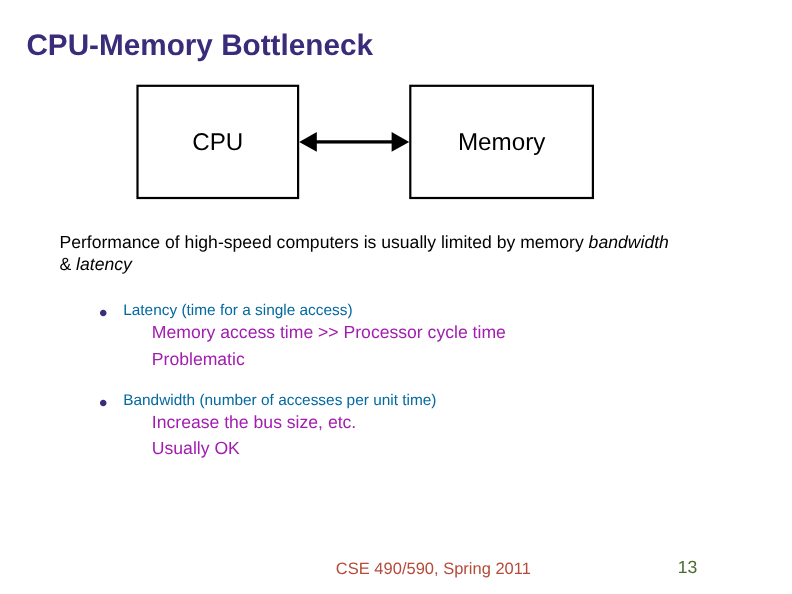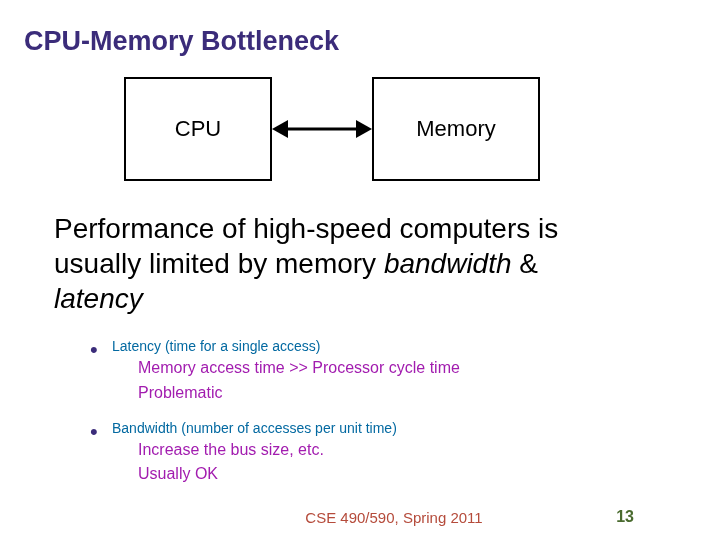--- a/index.html
+++ b/index.html
@@ -81,21 +81,21 @@
     position: absolute;
     right: 0;
     top: 50%;
     transform: translateY(-50%);
     width: 0; height: 0;
     border-top: 9px solid transparent;
     border-bottom: 9px solid transparent;
     border-left: 16px solid #000;
   }
   .body-text {
-    font-size: 28px;
+    font-size: 16px;
     line-height: 1.25;
     color: #000;
     margin: 0 30px 22px 30px;
   }
   .body-text .em { font-style: italic; }
   ul.bullets {
     list-style: none;
     margin: 0 0 0 66px;
     padding: 0;
   }
@@ -132,21 +132,21 @@
     font-family: Arial, Helvetica, sans-serif;
     font-size: 15px;
     color: #b54b3b;
     padding-left: 34px;
   }
   .pagenum {
     position: absolute;
     bottom: 14px;
     right: 30px;
     font-family: Arial, Helvetica, sans-serif;
-    font-weight: bold;
+    font-weight: normal;
     font-size: 16px;
     color: #4a6b2f;
   }
 </style>
 </head>
 <body>
 
 <div class="slide">
 
   <h1 class="title">CPU-Memory Bottleneck</h1>

